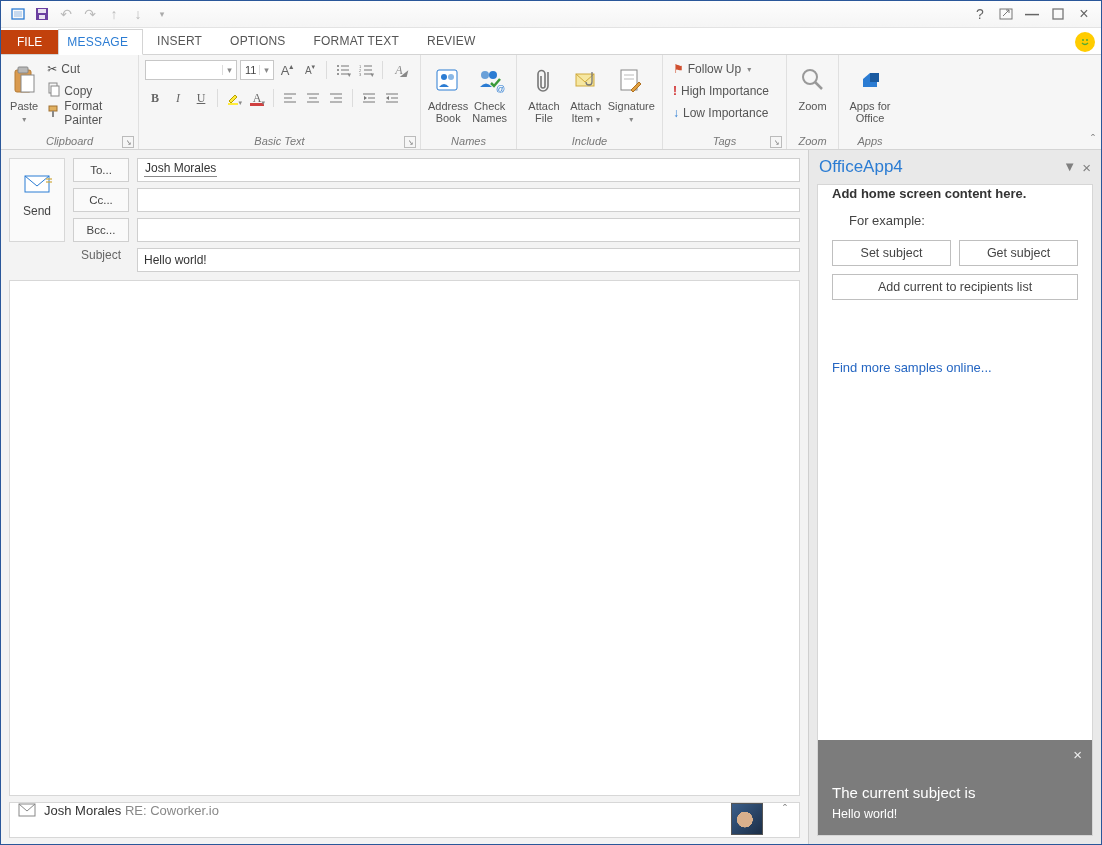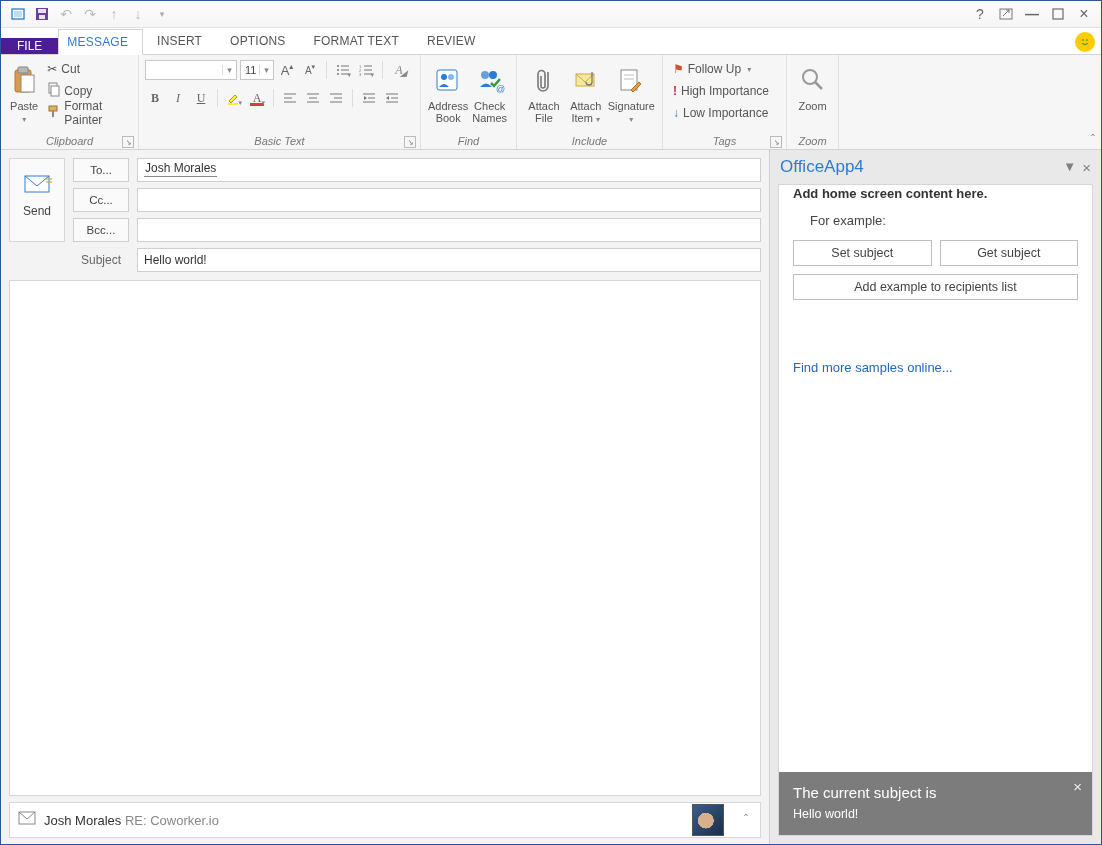--- a/index.html
+++ b/index.html
@@ -45,21 +45,21 @@
   
   .ribbon-tabs{
     height:27px;
     background:#fff;
     display:flex;
     align-items:flex-end;
     border-bottom:1px solid #d4d4d4;
     position:relative;
   }
   .file-tab{
-    background:#4c1d95; color:#fff; font-size:12px; height:16px; display:flex; align-items:center;
+    background:#c2410c; color:#fff; font-size:12px; height:24px; display:flex; align-items:center;
     padding:0 16px; margin-top:1px;
   }
   .rtab{
     height:26px; padding:0 14px; display:flex; align-items:center; color:#555; font-size:12px;
     text-transform:uppercase; letter-spacing:0.2px; cursor:default;
   }
   .rtab.active{ color:#2b7cd3; border:1px solid #d4d4d4; border-bottom:1px solid #fff; background:#fff; margin-bottom:-1px;padding-left:8px;}
   .smiley{
     position:absolute; right:6px; top:4px; width:20px;height:20px;border-radius:50%;
     background:#ffcc00; display:flex;align-items:center;justify-content:center; font-size:13px;
@@ -128,58 +128,58 @@
     min-width:0;
   }
   .hdr-wrap{ display:flex; gap:8px;}
   .send-col{
     width:56px; display:flex; flex-direction:column; align-items:center;
     border:1px solid #d7d7d7; background:#fafafa; padding:6px 0;
   }
   .send-col .env{ font-size:18px; color:#2b7cd3; margin:10px 0 6px;}
   .send-col .sl{ font-size:12px; color:#444;}
   .hdr-fields{ flex:1; display:flex; flex-direction:column; gap:6px;}
-  .hline{ display:flex; align-items:center; gap:8px;}
+  .hline{ display:flex; gap:8px;}
   .hbtn{
     width:56px; height:24px; border:1px solid #cfcfcf; background:#fafafa;
     font-size:11.5px; color:#444; display:flex; align-items:center; justify-content:center;
   }
   .hinput{
     flex:1; height:24px; border:1px solid #cfcfcf; background:#fff; padding:2px 6px;
     font-size:12px; color:#333;
   }
   .recipient-chip{
     display:inline-block; border-bottom:1px solid #888; padding:0 1px 1px; color:#333;
   }
   .subj-label{ width:56px; color:#666; font-size:12px; text-align:center;}
   .body-area{
     margin-top:8px; flex:1; border:1px solid #d7d7d7; background:#fff;
   }
   .people-pane{
     height:36px; border:1px solid #d7d7d7; background:#fff; margin-top:6px;
-    display:flex; align-items:center; padding:0 8px; gap:8px;
+    display:flex; align-items:flex-start; padding:0 8px; gap:8px;
   }
   .people-pane .envelope{ color:#777; font-size:16px;}
   .people-pane .name{ color:#333; font-size:13px;}
   .people-pane .sub{ color:#888;}
   .people-pane .avatar{
     width:32px;height:32px;
     background:linear-gradient(135deg,#3a5e8a,#1b2e47);
     border:1px solid #555; margin-left:auto;
     position:relative; overflow:hidden;
   }
   .people-pane .avatar::after{
     content:""; position:absolute; inset:6px 4px 0 4px;
     background:radial-gradient(circle at 40% 40%,#d9b08c 0 40%,transparent 41%);
   }
   .people-pane .chev{ color:#888; padding:0 4px 0 12px; font-size:12px;}
 
   
   .taskpane{
-    width:332px;
+    width:293px;
     background:#e9e9e9;
     border-left:1px solid #cfcfcf;
     display:flex; flex-direction:column;
   }
   .tp-head{
     height:34px; display:flex; align-items:center; padding:0 10px; color:#2b7cd3; font-size:17px;
   }
   .tp-head .tools{ margin-left:auto; display:flex; gap:6px; color:#808080;}
   .tp-head .tools span{ cursor:default; font-size:13px;}
   .tp-body{
@@ -196,21 +196,21 @@
   .tp-btnrow{ display:flex; gap:8px; margin-bottom:8px;}
   .tp-btn{
     flex:1; border:1px solid #bfbfbf; background:#fff; height:26px; font-size:12.5px; color:#444;
     display:flex;align-items:center;justify-content:center; min-width:0;
   }
   .tp-wide{ width:100%;}
   .tp-link{ color:#2566c2; font-size:13px; margin-top:60px; display:block;}
   .tp-foot{
     background:#7c7c7c; color:#fff; padding:12px 14px 14px; position:relative;
   }
-  .tp-foot .ttl{ font-size:15px; font-weight:400; margin-bottom:6px;}
+  .tp-foot .ttl{ font-size:15px; font-weight:400; margin-bottom:6px;margin-top:32px;}
   .tp-foot .val{ font-size:12.5px;}
   .tp-foot .x{ position:absolute; top:6px; right:10px; font-size:15px; color:#eee; cursor:default;}
 
   
   svg{ overflow:visible;}
 </style>
 </head>
 <body>
 
 <div class="titlebar">
@@ -422,21 +422,21 @@
               <circle cx="8" cy="8" r="4" fill="#6aa0d8"></circle>
               <circle cx="16" cy="8" r="4" fill="#2b7cd3"></circle>
               <path d="M3 20 q6 -7 12 0" fill="#2b7cd3"></path>
               <path d="M14 16 l3 3 l6 -7" stroke="#3a9a3a" stroke-width="2.5" fill="none"></path>
               <text x="19" y="25" font-size="9" fill="#2b7cd3">@</text>
             </svg>
           </div>
         <div class="lbl">Check Names</div>
       </div>
     </div>
-    <div class="rgroup-label">Find</div>
+    <div class="rgroup-label">Names</div>
   </div>
 
   <div class="rgroup" style="width:146px">
     <div class="rgroup-body">
       <div class="bigbtn" style="width:44px">
         <div class="icon">
             <svg width="20" height="28">
               <path d="M14 6 v14 a5 5 0 0 1 -10 0 v-12 a3.5 3.5 0 0 1 7 0 v12 a2 2 0 0 1 -4 0 v-10" fill="none" stroke="#777" stroke-width="1.6"></path>
             </svg>
           </div>
@@ -494,20 +494,34 @@
               <circle cx="10" cy="10" r="7" fill="none" stroke="#999" stroke-width="2"></circle>
               <line x1="15" y1="15" x2="22" y2="22" stroke="#999" stroke-width="2.5"></line>
             </svg>
           </div>
         <div class="lbl">Zoom</div>
       </div>
     </div>
     <div class="rgroup-label">Zoom</div>
   </div>
 
+  <div class="rgroup" style="width:62px;border-right:none">
+    <div class="rgroup-body">
+      <div class="bigbtn" style="width:52px">
+        <div class="icon">
+            <svg width="26" height="26">
+              <path d="M6 20 h14 v-8 l-7 -6 l-7 6 z" fill="#2b7cd3"></path>
+              <rect x="13" y="6" width="9" height="9" fill="#1a5aa0"></rect>
+            </svg>
+          </div>
+        <div class="lbl">Apps for Office</div>
+      </div>
+    </div>
+    <div class="rgroup-label">Apps</div>
+  </div>
 
   <div class="ribbon-collapse">ˆ</div>
 </div>
 
 <div class="workspace">
 
   <div class="compose">
     <div class="hdr-wrap">
       <div class="send-col">
         <div class="env">
@@ -566,21 +580,21 @@
     </div>
     <div class="tp-body">
       <div class="tp-content">
         <h4>Add home screen content here.</h4>
         <p>For example:</p>
         <div class="tp-btnrow">
           <div class="tp-btn">Set subject</div>
           <div class="tp-btn">Get subject</div>
         </div>
         <div class="tp-btnrow">
-          <div class="tp-btn tp-wide">Add example to recipients list</div>
+          <div class="tp-btn tp-wide">Add current to recipients list</div>
         </div>
         <a class="tp-link">Find more samples online...</a>
       </div>
       <div style="flex:1"></div>
       <div class="tp-foot">
         <span class="x">×</span>
         <div class="ttl">The current subject is</div>
         <div class="val">Hello world!</div>
       </div>
     </div>

